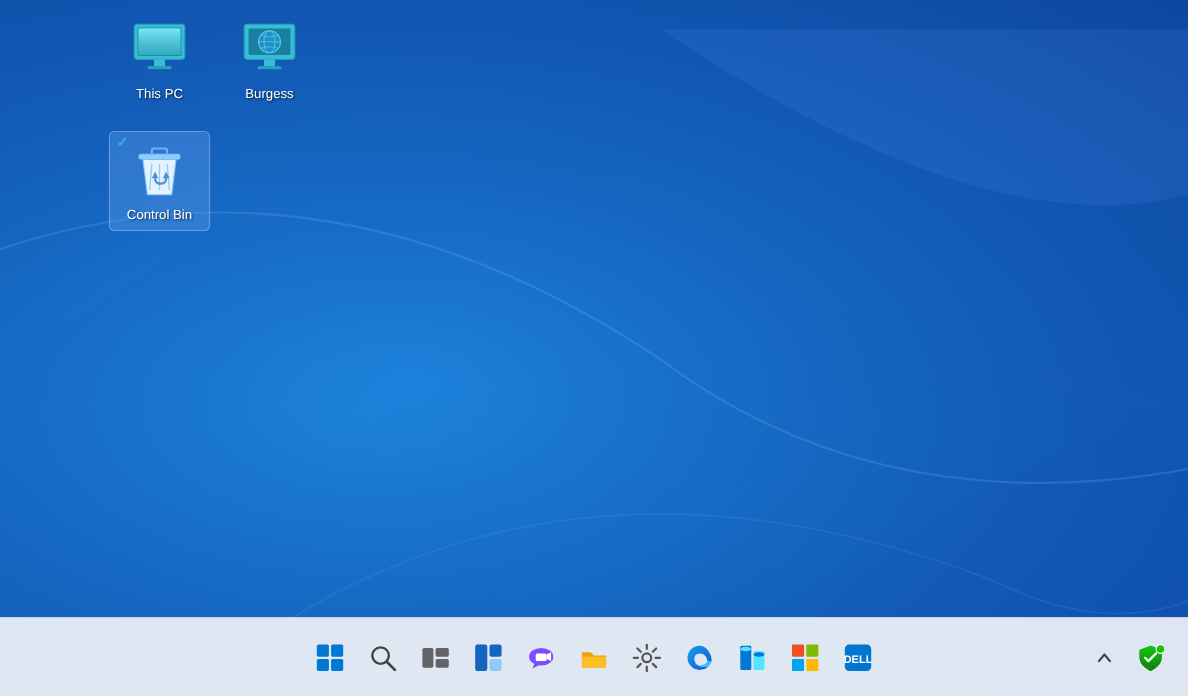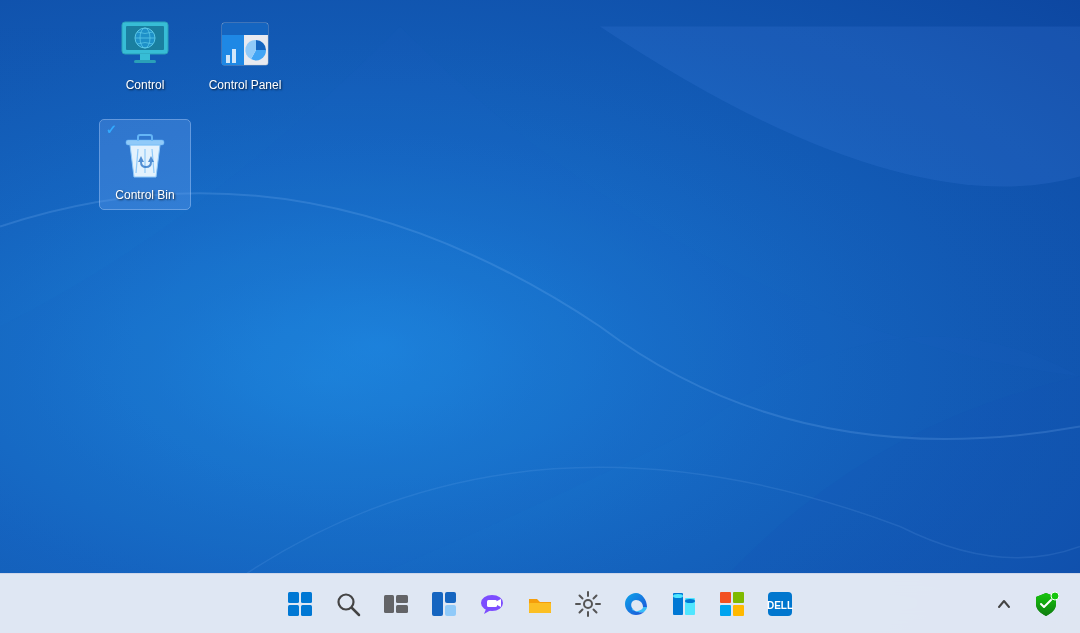--- a/index.html
+++ b/index.html
@@ -88,21 +88,21 @@
       font-size: 13px;
       font-weight: bold;
     }
 
     
     .taskbar {
       position: absolute;
       bottom: 0;
       left: 0;
       width: 100%;
-      height: 60px;
+      height: 72px;
       background: rgba(230,235,245,0.97);
       backdrop-filter: blur(10px);
       display: flex;
       align-items: center;
       justify-content: space-between;
       padding: 0 12px;
       border-top: 1px solid rgba(200,210,230,0.8);
       text-decoration: underline;
     }
 
@@ -188,64 +188,64 @@
     <path d="M 400 0 Q 700 300 1080 350 Q 900 250 700 400 Q 500 500 300 580 L 0 580 L 0 300 Q 200 200 400 0 Z" fill="rgba(30,100,200,0.10)"></path>
     <path d="M 700 580 Q 850 400 1080 350 L 1080 580 Z" fill="rgba(20,80,180,0.15)"></path>
     <path d="M 0 200 Q 300 100 600 300 Q 800 450 1080 400" stroke="rgba(150,200,255,0.18)" stroke-width="2" fill="none"></path>
     <path d="M 200 580 Q 500 350 900 500 Q 1000 550 1080 520" stroke="rgba(150,200,255,0.12)" stroke-width="1.5" fill="none"></path>
   </svg>
 
   <div class="desktop-icons">
 
     <div class="icon-row">
 
+      <div class="desktop-icon">
+        <div class="icon-img monitor-icon">
+          <svg viewBox="0 0 54 54" xmlns="http://www.w3.org/2000/svg">
+
+            <rect x="4" y="5" width="46" height="32" rx="3" fill="#37bdd6" stroke="#2aa0b8" stroke-width="1"></rect>
+            <rect x="7" y="8" width="40" height="26" rx="1" fill="#1a8fa8"></rect>
+
+            <rect x="8" y="9" width="38" height="24" rx="1" fill="#5dd6e8"></rect>
+            <rect x="8" y="9" width="38" height="24" rx="1" fill="url(#monGrad)"></rect>
+            <defs>
+              <linearGradient id="monGrad" x1="0" y1="0" x2="0" y2="1">
+                <stop offset="0%" stop-color="#7eeaf8" stop-opacity="0.8"></stop>
+                <stop offset="100%" stop-color="#1a8fa8" stop-opacity="0.6"></stop>
+              </linearGradient>
+            </defs>
+
+            <rect x="22" y="37" width="10" height="6" fill="#37bdd6"></rect>
+            <rect x="16" y="43" width="22" height="3" rx="1.5" fill="#2aa0b8"></rect>
+          </svg>
+        </div>
+        <span class="icon-label">This PC</span>
+      </div>
 
       <div class="desktop-icon">
         <div class="icon-img network-icon">
           <svg viewBox="0 0 54 54" xmlns="http://www.w3.org/2000/svg">
 
             <rect x="4" y="5" width="46" height="32" rx="3" fill="#37bdd6" stroke="#2aa0b8" stroke-width="1"></rect>
             <rect x="8" y="9" width="38" height="24" rx="1" fill="#1a7fa0"></rect>
 
             <circle cx="27" cy="21" r="10" fill="#1e90c8" stroke="#5bc8e8" stroke-width="1"></circle>
 
             <ellipse cx="27" cy="21" rx="5" ry="10" fill="none" stroke="#5bc8e8" stroke-width="0.8"></ellipse>
             <line x1="17" y1="21" x2="37" y2="21" stroke="#5bc8e8" stroke-width="0.8"></line>
             <path d="M 19 15 Q 27 18 35 15" stroke="#5bc8e8" stroke-width="0.7" fill="none"></path>
             <path d="M 19 27 Q 27 24 35 27" stroke="#5bc8e8" stroke-width="0.7" fill="none"></path>
 
             <rect x="22" y="37" width="10" height="6" fill="#37bdd6"></rect>
             <rect x="16" y="43" width="22" height="3" rx="1.5" fill="#2aa0b8"></rect>
           </svg>
         </div>
-        <span class="icon-label">Control</span>
+        <span class="icon-label">Burgess</span>
       </div>
 
-      <div class="desktop-icon">
-        <div class="icon-img cp-icon">
-          <svg viewBox="0 0 54 54" xmlns="http://www.w3.org/2000/svg">
-
-            <rect x="4" y="6" width="46" height="42" rx="2" fill="#e8eaf0" stroke="#ccc" stroke-width="0.5"></rect>
-
-            <rect x="4" y="6" width="46" height="12" rx="2" fill="#1565c0"></rect>
-            <rect x="4" y="14" width="46" height="4" fill="#1565c0"></rect>
-
-            <rect x="4" y="18" width="22" height="30" rx="0" fill="#1e88e5"></rect>
-
-            <rect x="8" y="38" width="4" height="8" fill="#fff" opacity="0.8"></rect>
-            <rect x="14" y="32" width="4" height="14" fill="#fff" opacity="0.8"></rect>
-
-            <circle cx="38" cy="33" r="10" fill="#e8f4fd"></circle>
-            <path d="M 38 33 L 38 23 A 10 10 0 0 1 48 33 Z" fill="#1565c0"></path>
-            <path d="M 38 33 L 48 33 A 10 10 0 0 1 33 42 Z" fill="#42a5f5"></path>
-            <path d="M 38 33 L 33 42 A 10 10 0 0 1 38 23 Z" fill="#90caf9"></path>
-          </svg>
-        </div>
-        <span class="icon-label">Control Panel</span>
-      </div>
     </div>
 
     <div class="icon-row">
 
 
       <div class="desktop-icon selected">
         <span class="check-mark">✓</span>
         <div class="icon-img recycle-icon">
           <svg viewBox="0 0 54 54" xmlns="http://www.w3.org/2000/svg">
 

